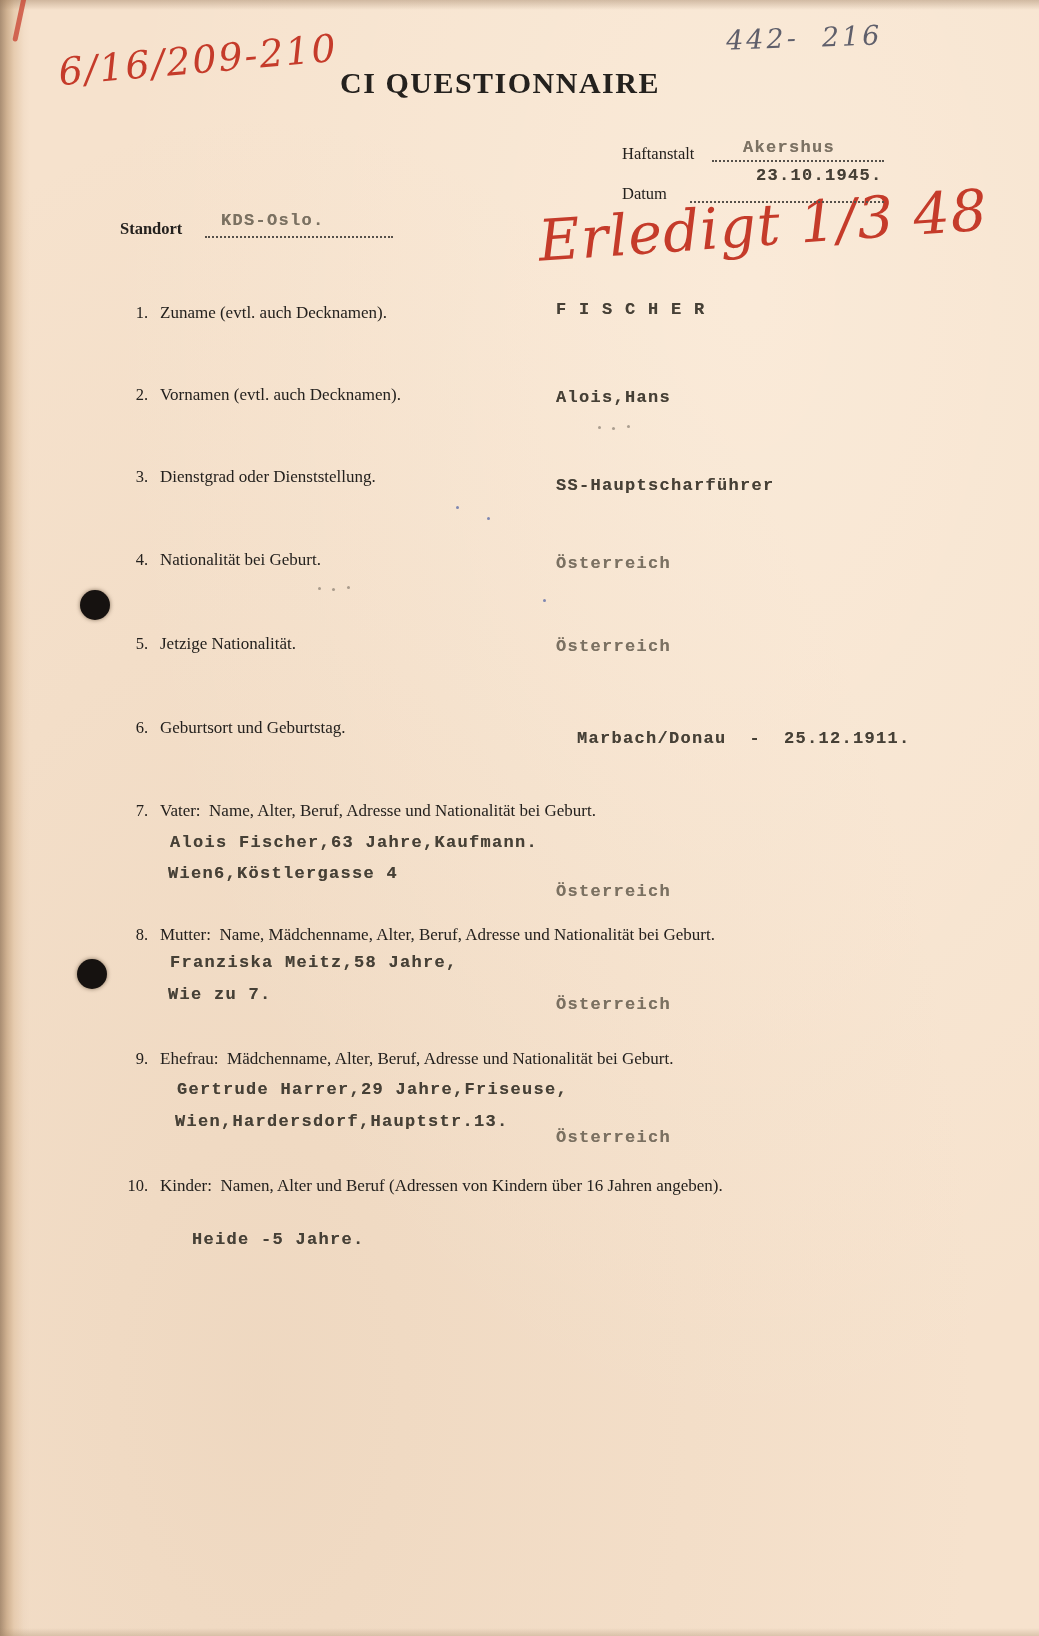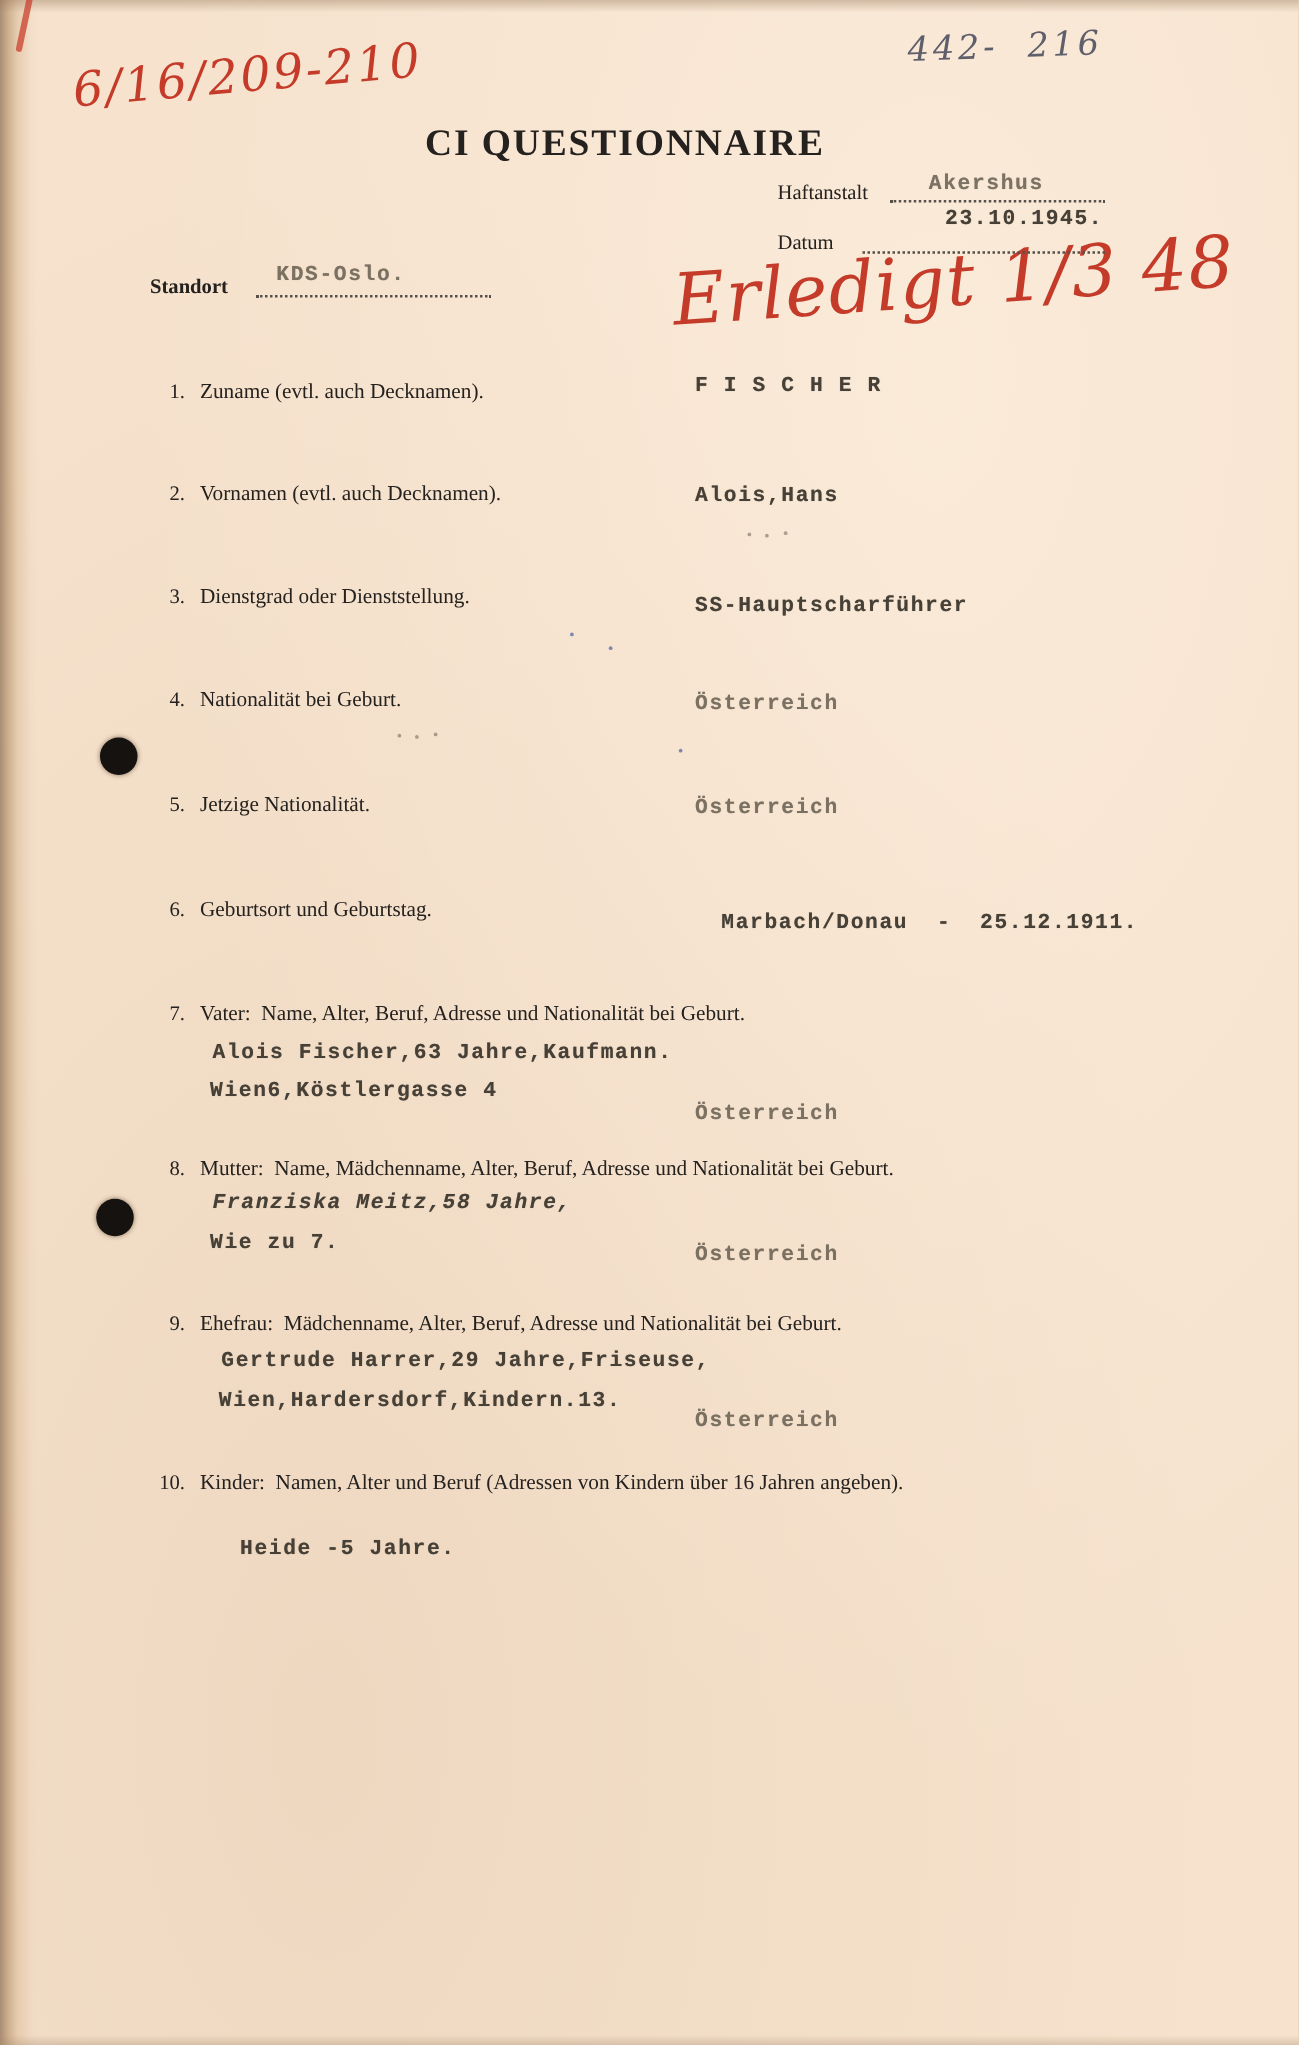--- a/index.html
+++ b/index.html
@@ -20,21 +20,21 @@
     background:linear-gradient(to right,#9c7f63 0,#c9a987 7px,#e4c8aa 14px,rgba(230,205,180,.25) 24px,transparent 30px);
     opacity:.85;}
   .edge-top{position:absolute;left:0;top:0;right:0;height:10px;
     background:linear-gradient(to bottom,rgba(150,118,88,.4),transparent);}
   .edge-bottom{position:absolute;left:0;bottom:0;right:0;height:8px;
     background:linear-gradient(to top,rgba(160,130,100,.3),transparent);}
 
   .punch-hole{position:absolute;width:30px;height:30px;border-radius:50%;background:#161210;box-shadow:0 0 4px rgba(60,40,20,.6);}
 
   .title{position:absolute;left:330px;top:66px;width:340px;text-align:center;
-    font-weight:bold;font-size:30px;letter-spacing:1.5px;white-space:pre;margin-top:32px;}
+    font-weight:bold;font-size:30px;letter-spacing:1.5px;white-space:pre;}
 
   .instr{position:absolute;left:112px;top:142px;width:344px;text-align:center;
     font-weight:bold;font-size:14.5px;line-height:22px;letter-spacing:.2px;white-space:pre;}
 
   .form-label{position:absolute;font-size:16.5px;white-space:pre;}
   .bold{font-weight:bold;}
   .dotline{position:absolute;height:0;border-bottom:2px dotted #55504a;}
 
   .tw{position:absolute;font-family:"Liberation Mono","DejaVu Sans Mono",monospace;
     font-weight:bold;font-size:17px;letter-spacing:1.3px;color:#464036;white-space:pre;
@@ -129,30 +129,30 @@
     <div class="q-num">7.</div>
     <div class="q-label">Vater:  Name, Alter, Beruf, Adresse und Nationalität bei Geburt.</div>
     <div class="tw" style="left:170px;top:32px;">Alois Fischer,63 Jahre,Kaufmann.</div>
     <div class="tw" style="left:168px;top:63px;">Wien6,Köstlergasse 4</div>
     <div class="tw faded" style="left:556px;top:81px;">Österreich</div>
   </div>
 
   <div class="q" style="top:925px;">
     <div class="q-num">8.</div>
     <div class="q-label">Mutter:  Name, Mädchenname, Alter, Beruf, Adresse und Nationalität bei Geburt.</div>
-    <div class="tw" style="left:170px;top:28px;font-style:italic;">Franziska Meitz,58 Jahre,</div>
+    <div class="tw" style="left:170px;top:28px;">Franziska Meitz,58 Jahre,</div>
     <div class="tw" style="left:168px;top:60px;">Wie zu 7.</div>
     <div class="tw faded" style="left:556px;top:70px;">Österreich</div>
   </div>
 
   <div class="q" style="top:1049px;">
     <div class="q-num">9.</div>
     <div class="q-label">Ehefrau:  Mädchenname, Alter, Beruf, Adresse und Nationalität bei Geburt.</div>
     <div class="tw" style="left:177px;top:31px;">Gertrude Harrer,29 Jahre,Friseuse,</div>
-    <div class="tw" style="left:175px;top:63px;">Wien,Hardersdorf,Kindern.13.</div>
+    <div class="tw" style="left:175px;top:63px;">Wien,Hardersdorf,Hauptstr.13.</div>
     <div class="tw faded" style="left:556px;top:79px;">Österreich</div>
   </div>
 
   <div class="q" style="top:1176px;">
     <div class="q-num">10.</div>
     <div class="q-label">Kinder:  Namen, Alter und Beruf (Adressen von Kindern über 16 Jahren angeben).</div>
     <div class="tw" style="left:192px;top:54px;">Heide -5 Jahre.</div>
   </div>
 
   <div class="punch-hole" style="left:80px;top:590px;"></div>

